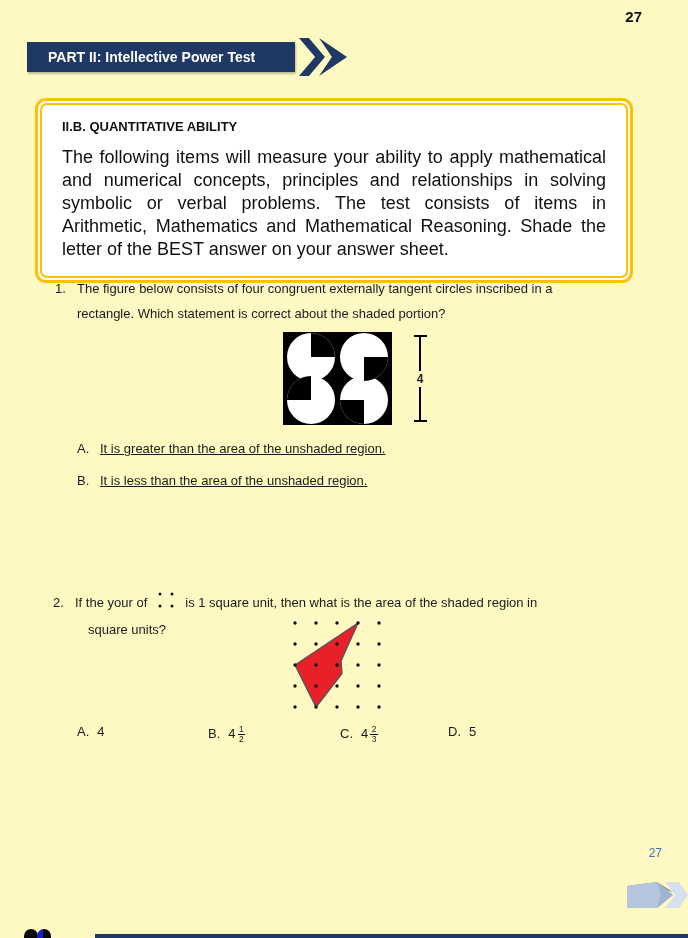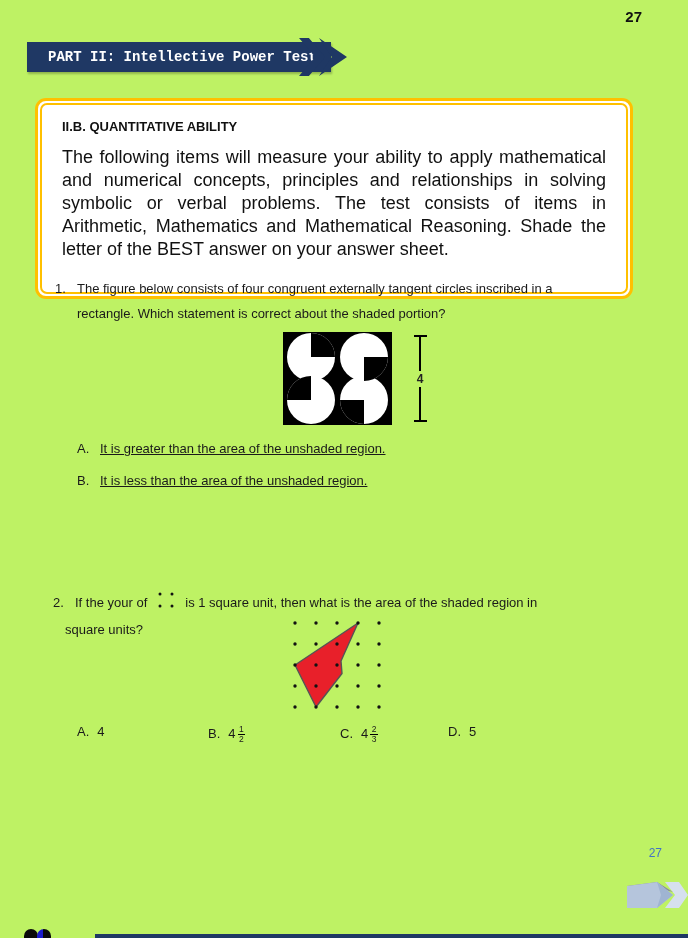--- a/index.html
+++ b/index.html
@@ -1,38 +1,38 @@
 <!DOCTYPE html>
 <html><head>
 <meta charset="utf-8">
 <style>
   html,body{margin:0;padding:0;background:#e9e9e9;}
   .page{
-    position:relative;width:688px;height:938px;background:#bef264;
+    position:relative;width:688px;height:938px;background:#fef9c3;
     font-family:"Liberation Sans",sans-serif;color:#1a1a1a;overflow:hidden;
     margin:0 auto;
   }
   
   .pg-top{position:absolute;top:8px;right:46px;font-size:15px;font-weight:bold;color:#111;}
   
   .banner{position:absolute;left:27px;top:42px;height:30px;}
   .banner-rect{
     height:30px;min-width:268px;background:#1f3864;color:#ffffff;
-    font-family:Liberation Mono, monospace;font-weight:bold;font-size:14px;
+    font-family:Liberation Sans, sans-serif;font-weight:bold;font-size:14px;
     line-height:30px;padding:0 14px 0 21px;box-sizing:border-box;
     box-shadow:1px 2px 2px rgba(0,0,0,.25);
   }
   .chev1{position:absolute;left:272px;top:-4px;width:26px;height:38px;background:#1f3864;
     clip-path:polygon(0 0,38% 0,100% 50%,38% 100%,0 100%,62% 50%);}
   .chev2{position:absolute;left:292px;top:-4px;width:28px;height:38px;background:#1f3864;
     clip-path:polygon(0 0,100% 50%,0 100%,46% 50%);}
   
   .ybox{position:absolute;left:35px;top:98px;width:598px;box-sizing:border-box;
     border:3px solid #ffc000;border-radius:11px;padding:2px;background:#fff;}
-  .ybox-inner{border:2px solid #ffc000;border-radius:7px;padding:10px 20px 31px 20px;}
+  .ybox-inner{border:2px solid #ffc000;border-radius:7px;padding:10px 20px 15px 20px;}
   .ybox-head{font-size:13px;font-weight:bold;margin:4px 0 12px 0;color:#111;}
   .ybox-body{font-size:18px;line-height:23px;text-align:justify;color:#111;}
   
   .q{position:absolute;font-size:13px;}
   .q1{left:55px;top:276px;width:534px;}
   .qrow{display:flex;}
   .qnum{width:22px;flex:none;}
   .qtext{line-height:25px;}
   .fig1-wrap{position:absolute;left:283px;top:332px;}
   .dim{position:absolute;left:413px;top:335px;height:87px;width:14px;
@@ -40,21 +40,21 @@
   .dim-cap{width:13px;height:2px;background:#000;flex:none;}
   .dim-line{width:2px;background:#000;flex:1;}
   .dim-label{font-size:12px;font-weight:bold;color:#222;padding:1px 0;}
   .opts1{position:absolute;left:77px;top:441px;font-size:13px;text-decoration:underline;}
   .opt-row{margin-bottom:18.5px;height:13px;}
   .opt-letter{display:inline-block;width:23px;}
   .q2{left:53px;top:592px;width:572px;}
   .q2line1{display:flex;align-items:center;}
   .q2num{width:22px;flex:none;}
   .inline-dots{margin:0 9px 0 9px;flex:none;position:relative;top:-2px;}
-  .q2line2{margin-left:12px;margin-top:10px;}
+  .q2line2{margin-left:35px;margin-top:10px;}
   .fig2-wrap{position:absolute;left:290px;top:619px;}
   
   .opts2{position:absolute;left:77px;top:724px;width:500px;height:24px;}
   .opt2{position:absolute;top:0;font-size:13px;display:flex;align-items:center;}
   .opt2 .opt-letter{width:auto;margin-right:8px;}
   .o2a{left:0;} .o2b{left:131px;} .o2c{left:263px;} .o2d{left:371px;}
   .frac{display:inline-flex;flex-direction:column;font-size:8.5px;line-height:1.05;
     vertical-align:middle;margin-left:2px;text-align:center;position:relative;top:1px;}
   .frac .num{border-bottom:1px solid #000;padding:0 1.5px;}
   

